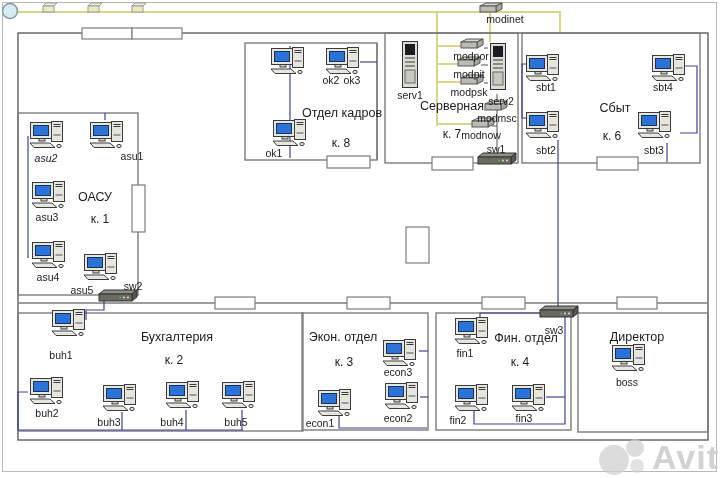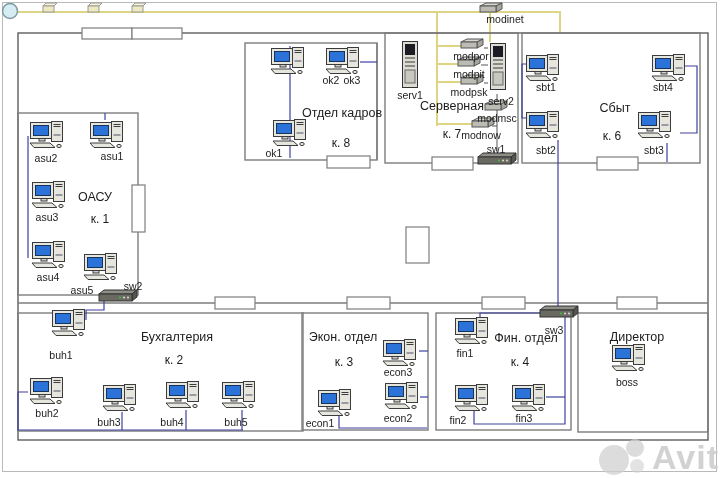--- a/index.html
+++ b/index.html
@@ -153,33 +153,33 @@
         <rect x="23.5" y="1.5" width="11" height="20" fill="#e6e6de" stroke="#3c3c3c"></rect>
         <line x1="25.5" y1="4.5" x2="32.5" y2="4.5" stroke="#3c3c3c"></line>
         <line x1="25.5" y1="6.5" x2="32.5" y2="6.5" stroke="#3c3c3c"></line>
         <rect x="25.5" y="14" width="7" height="2" fill="#9a9aa2"></rect>
         <rect x="2.5" y="2.5" width="21" height="16" fill="#e6e6de" stroke="#3c3c3c"></rect>
         <rect x="5.5" y="5.5" width="15" height="10" fill="#2b72d9" stroke="#16335c"></rect>
         <rect x="11" y="18.5" width="6" height="2.5" fill="#cfcfc7" stroke="#3c3c3c"></rect>
         <polygon points="2,23 22,23 27,27.5 6,27.5" fill="#e6e6de" stroke="#3c3c3c"></polygon>
         <ellipse cx="31" cy="26" rx="2.2" ry="1.6" fill="#e6e6de" stroke="#3c3c3c"></ellipse>
       </svg></div>
-    <div class="nlabel" style="left: 106px; top: 150px; padding-left: 12px;">asu1</div>
+    <div class="nlabel" style="left: 126px; top: 150px; padding-left: 12px;">asu1</div>
     <div class="node" style="left: 28px; top: 120px;"><svg width="38" height="30" viewBox="0 0 38 30">
         <rect x="23.5" y="1.5" width="11" height="20" fill="#e6e6de" stroke="#3c3c3c"></rect>
         <line x1="25.5" y1="4.5" x2="32.5" y2="4.5" stroke="#3c3c3c"></line>
         <line x1="25.5" y1="6.5" x2="32.5" y2="6.5" stroke="#3c3c3c"></line>
         <rect x="25.5" y="14" width="7" height="2" fill="#9a9aa2"></rect>
         <rect x="2.5" y="2.5" width="21" height="16" fill="#e6e6de" stroke="#3c3c3c"></rect>
         <rect x="5.5" y="5.5" width="15" height="10" fill="#2b72d9" stroke="#16335c"></rect>
         <rect x="11" y="18.5" width="6" height="2.5" fill="#cfcfc7" stroke="#3c3c3c"></rect>
         <polygon points="2,23 22,23 27,27.5 6,27.5" fill="#e6e6de" stroke="#3c3c3c"></polygon>
         <ellipse cx="31" cy="26" rx="2.2" ry="1.6" fill="#e6e6de" stroke="#3c3c3c"></ellipse>
       </svg></div>
-    <div class="nlabel" style="left: 46px; top: 152px;">asu2</div>
+    <div class="nlabel" style="left: 46px; top: 152px; font-style: italic;">asu2</div>
     <div class="node" style="left: 30px; top: 180px;"><svg width="38" height="30" viewBox="0 0 38 30">
         <rect x="23.5" y="1.5" width="11" height="20" fill="#e6e6de" stroke="#3c3c3c"></rect>
         <line x1="25.5" y1="4.5" x2="32.5" y2="4.5" stroke="#3c3c3c"></line>
         <line x1="25.5" y1="6.5" x2="32.5" y2="6.5" stroke="#3c3c3c"></line>
         <rect x="25.5" y="14" width="7" height="2" fill="#9a9aa2"></rect>
         <rect x="2.5" y="2.5" width="21" height="16" fill="#e6e6de" stroke="#3c3c3c"></rect>
         <rect x="5.5" y="5.5" width="15" height="10" fill="#2b72d9" stroke="#16335c"></rect>
         <rect x="11" y="18.5" width="6" height="2.5" fill="#cfcfc7" stroke="#3c3c3c"></rect>
         <polygon points="2,23 22,23 27,27.5 6,27.5" fill="#e6e6de" stroke="#3c3c3c"></polygon>
         <ellipse cx="31" cy="26" rx="2.2" ry="1.6" fill="#e6e6de" stroke="#3c3c3c"></ellipse>

